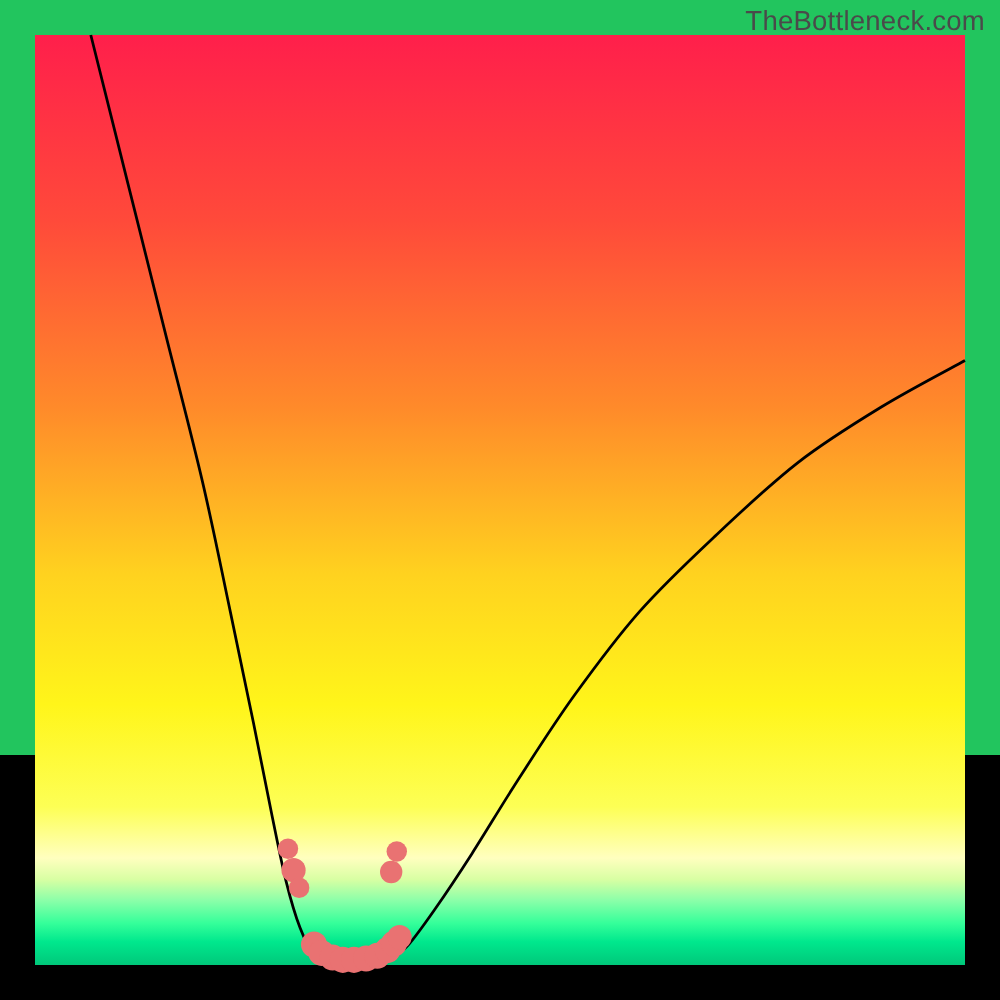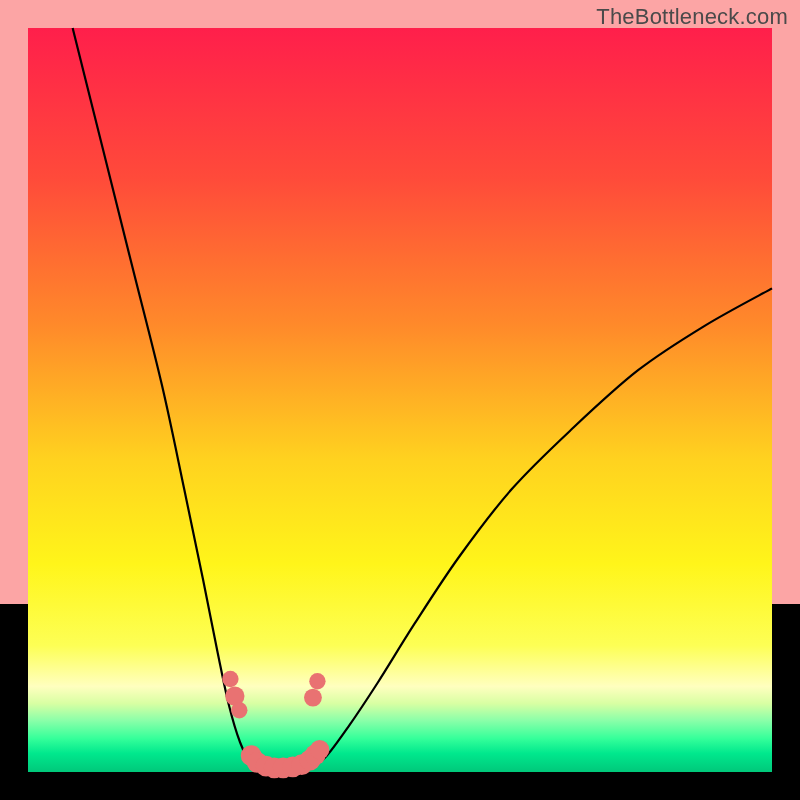--- a/index.html
+++ b/index.html
@@ -8,21 +8,21 @@
     width: 800px;
     height: 800px;
     background: #000;
     overflow: hidden;
     font-family: Arial, Helvetica, sans-serif;
   }
   .frame {
     position: relative;
     width: 800px;
     height: 604px;
-    background: #fca5a5;
+    background: #22c55e;
   }
   .watermark {
     position: absolute;
     top: 4px;
     right: 12px;
     color: #4a4a4a;
     font-size: 22px;
     font-weight: 500;
     letter-spacing: 0.2px;
     z-index: 10;

